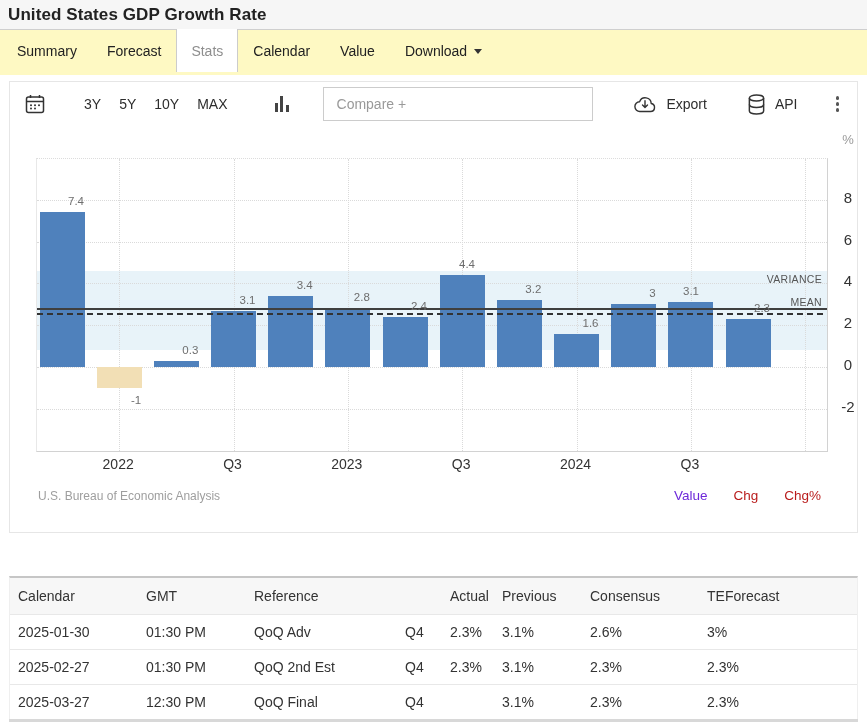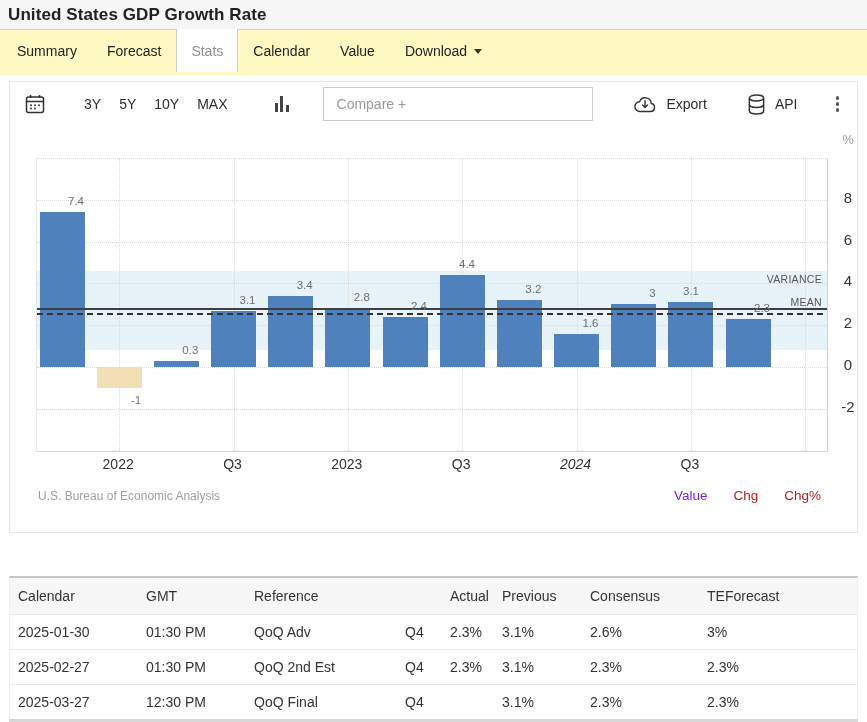--- a/index.html
+++ b/index.html
@@ -213,21 +213,21 @@
   <div class="ylabel" style="left: 824px; top: 62.8px; width: 28px; text-align: center;">8</div>
       <div class="ylabel" style="left: 824px; top: 104.6px; width: 28px; text-align: center;">6</div>
       <div class="ylabel" style="left: 824px; top: 146.4px; width: 28px; text-align: center;">4</div>
       <div class="ylabel" style="left: 824px; top: 188.2px; width: 28px; text-align: center;">2</div>
       <div class="ylabel" style="left: 824px; top: 230px; width: 28px; text-align: center;">0</div>
       <div class="ylabel" style="left: 824px; top: 271.8px; width: 28px; text-align: center;">-2</div>
       <div class="xlabel" style="left: 73.17px;">2022</div>
       <div class="xlabel" style="left: 187.51px;">Q3</div>
       <div class="xlabel" style="left: 301.85px;">2023</div>
       <div class="xlabel" style="left: 416.19px;">Q3</div>
-      <div class="xlabel" style="left: 530.53px; font-style: italic;">2024</div>
+      <div class="xlabel" style="left: 530.53px;">2024</div>
       <div class="xlabel" style="left: 644.87px;">Q3</div>
     </div>
 
   <div class="chart-footer">
     <span class="source">U.S. Bureau of Economic Analysis</span>
     <div class="links">
       <a class="active">Value</a>
       <a>Chg</a>
       <a>Chg%</a>
     </div>

